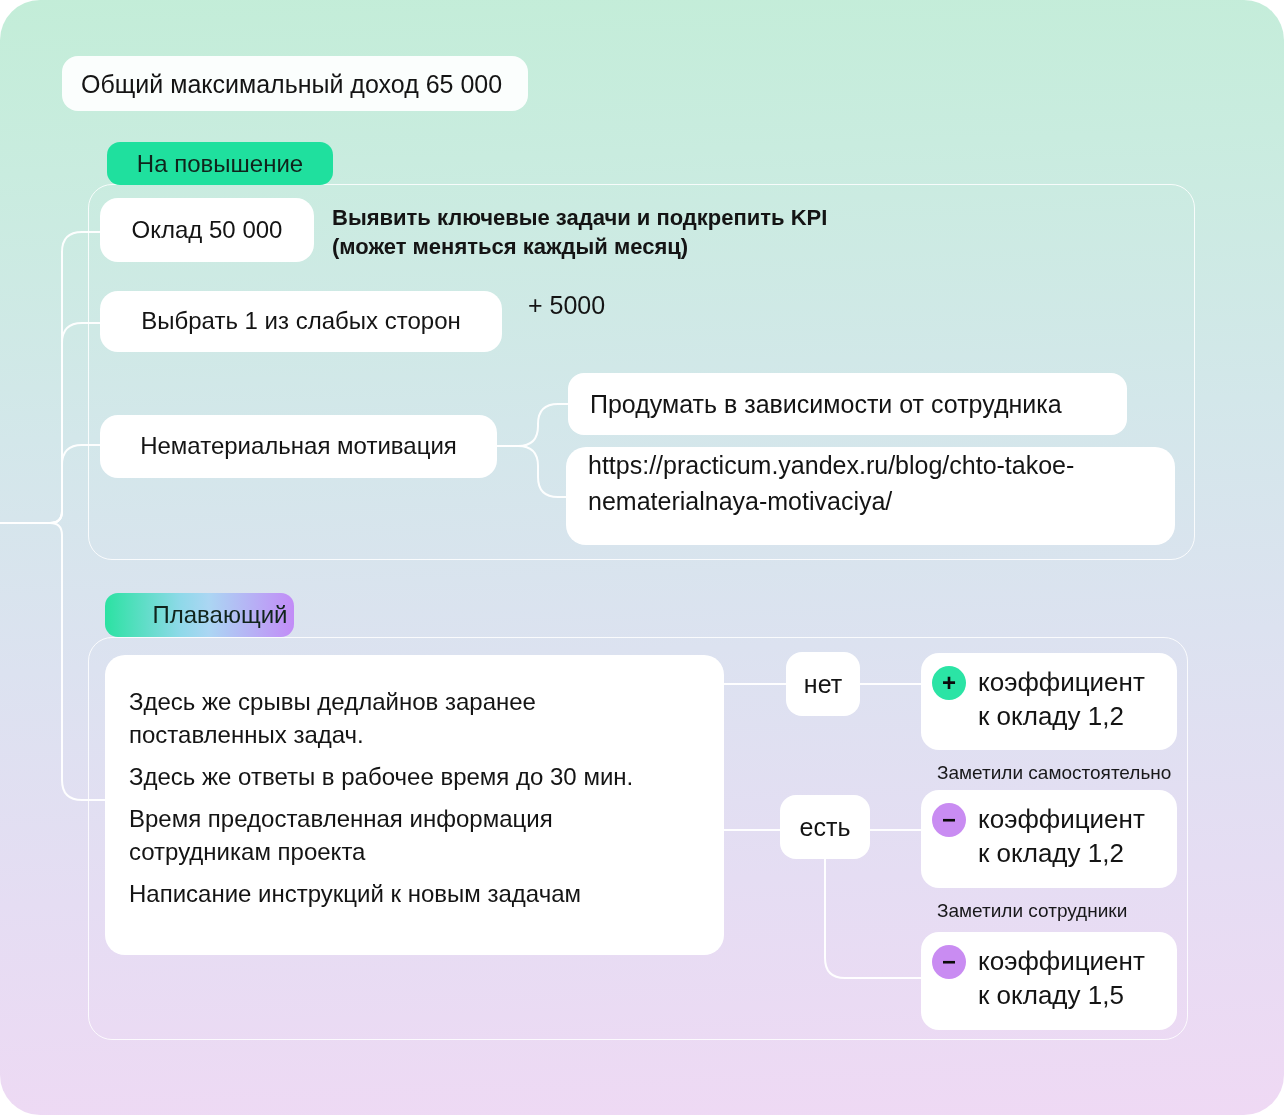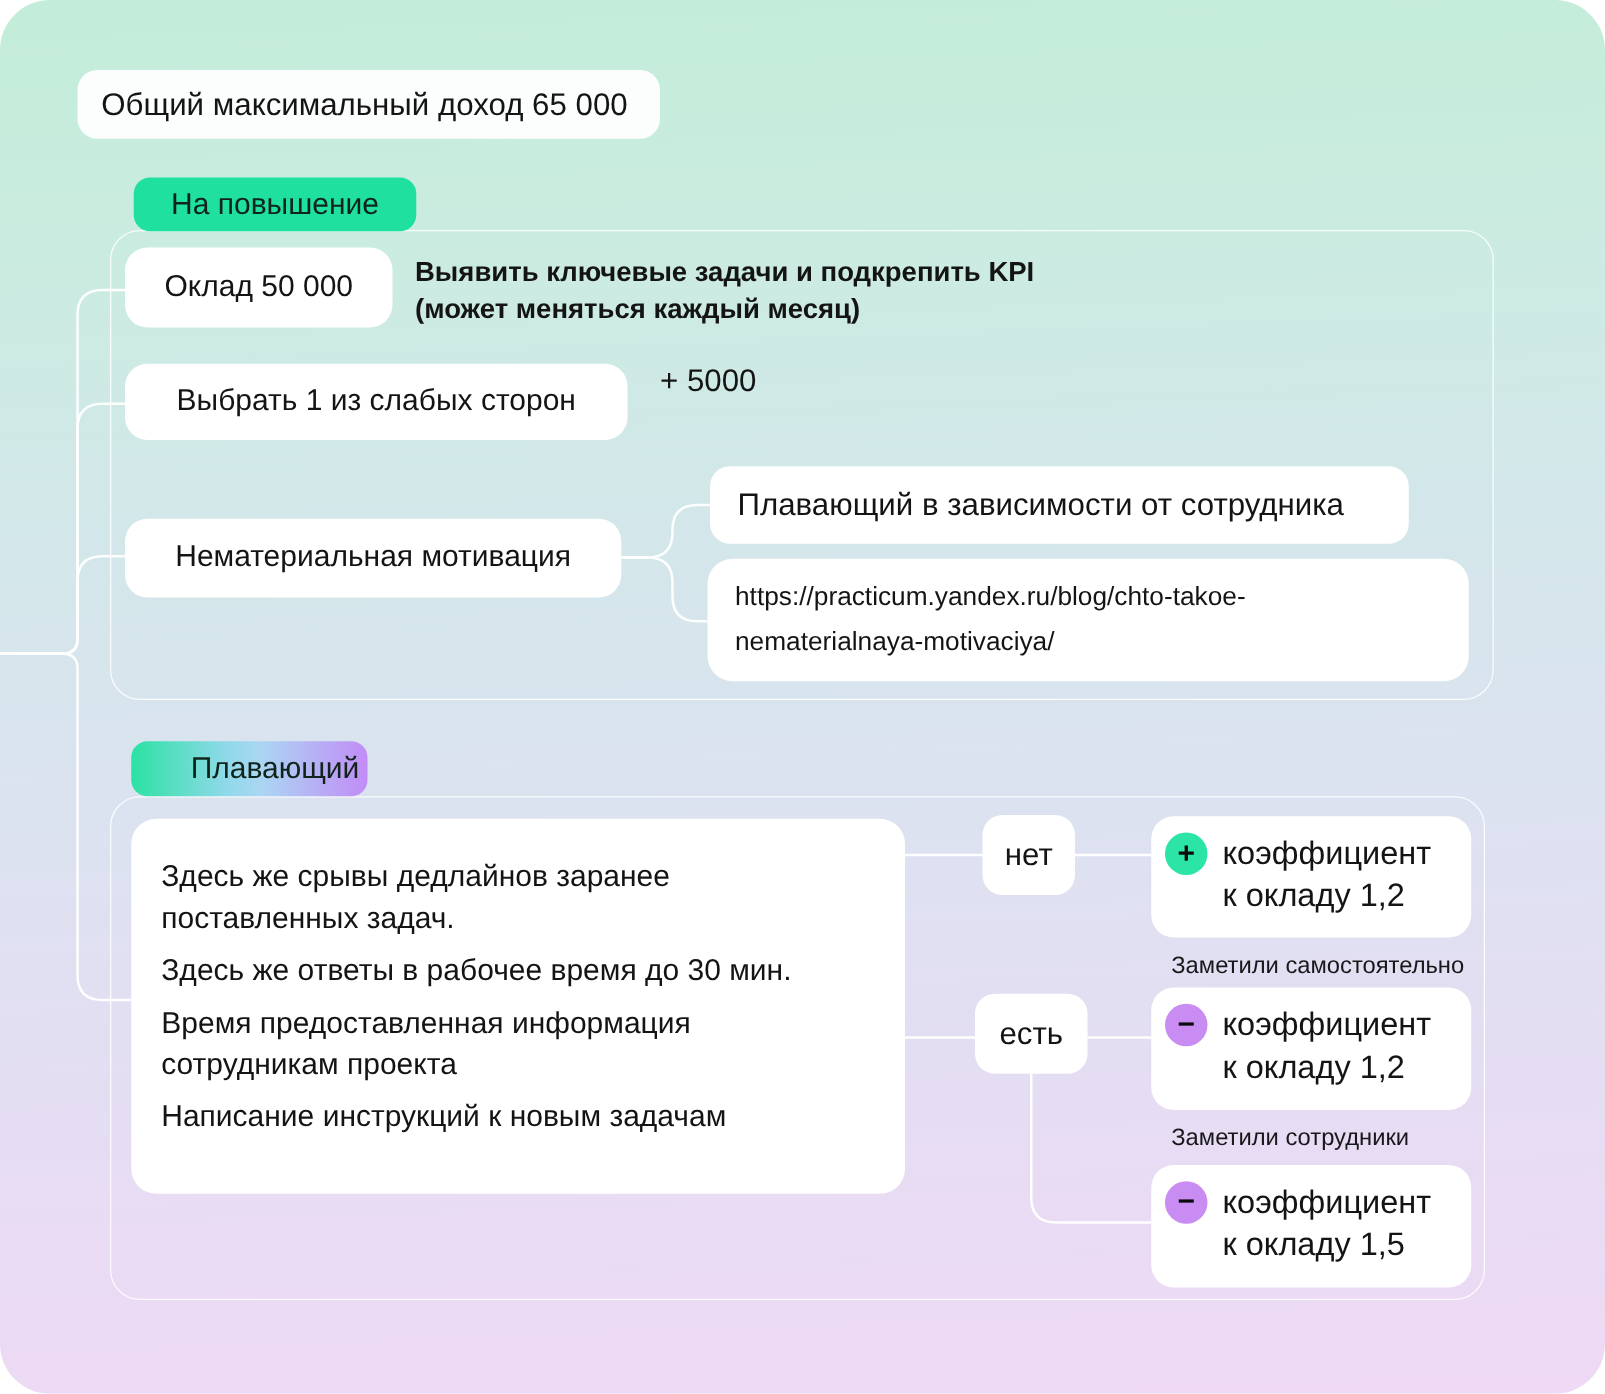--- a/index.html
+++ b/index.html
@@ -39,22 +39,22 @@
   .badge-green{left:107px;top:142px;width:226px;height:43px;background:#1fe09e;}
   .badge-grad{left:105px;top:593px;width:189px;height:44px;
     background:linear-gradient(90deg,#2be2a2 0%,#8fd9e9 40%,#abd6f3 55%,#c28cf7 100%);padding-left:41px;}
   .n-salary{left:100px;top:198px;width:214px;height:64px;justify-content:center;}
   .note-bold{position:absolute;left:332px;top:203px;font-size:22px;font-weight:700;line-height:29px;}
   .n-weak{left:100px;top:291px;width:402px;height:61px;justify-content:center;}
   .bonus{position:absolute;left:528px;top:291px;height:61px;display:flex;align-items:flex-start;font-size:25px;}
   .n-nonmat{left:100px;top:415px;width:397px;height:63px;justify-content:center;}
   .n-think{left:568px;top:373px;width:559px;height:62px;border-radius:16px;padding-left:22px;font-size:25px;}
   .n-link{left:566px;top:447px;width:609px;height:98px;border-radius:20px;
-    flex-direction:column;align-items:flex-start;justify-content:center;
-    padding-left:22px;font-size:21px;line-height:36px;}
+    flex-direction:column;align-items:flex-start;justify-content:flex-start;
+    padding-left:22px;font-size:25px;line-height:36px;}
   .n-criteria{left:105px;top:655px;width:619px;height:300px;border-radius:20px;
     flex-direction:column;align-items:flex-start;justify-content:flex-start;
     padding:21px 18px 0 24px;}
   .cl{line-height:33px;font-size:24px;}
   .para{margin-top:9px;}
   .n-no{left:786px;top:652px;width:74px;height:64px;border-radius:16px;justify-content:center;font-size:25px;}
   .n-yes{left:780px;top:795px;width:90px;height:64px;border-radius:16px;justify-content:center;font-size:25px;}
   .outcome{position:absolute;left:921px;width:256px;background:#ffffff;border-radius:18px;}
   .oc-a{top:653px;height:97px;}
   .oc-b{top:790px;height:98px;}
@@ -113,21 +113,21 @@
     <span>Выбрать 1 из слабых сторон</span>
   </div>
   <div class="bonus">
     <span>+ 5000</span>
   </div>
 
   <div class="node n-nonmat">
     <span>Нематериальная мотивация</span>
   </div>
   <div class="node n-think">
-    <span>Плавающий в зависимости от сотрудника</span>
+    <span>Продумать в зависимости от сотрудника</span>
   </div>
   <div class="node n-link">
     <div>https://practicum.yandex.ru/blog/chto-takoe-</div>
     <div>nematerialnaya-motivaciya/</div>
   </div>
 
   <div class="badge badge-grad">
     <span>Плавающий</span>
   </div>
 

